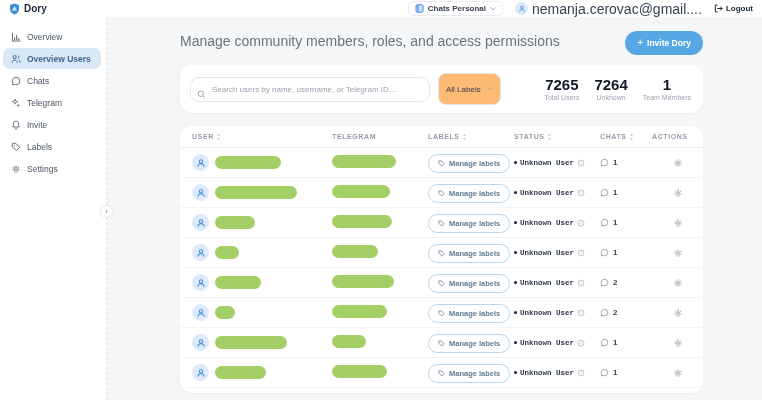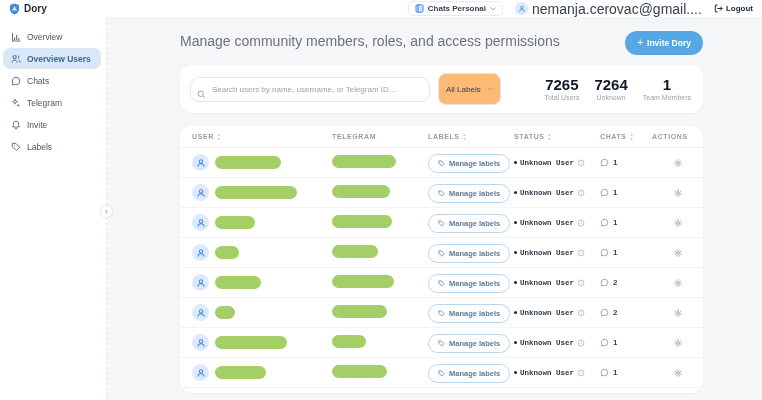--- a/index.html
+++ b/index.html
@@ -219,20 +219,29 @@
       <span>Invite</span>
     </div>
     <div class="side-item">
       <span class="s-ico">
           <svg width="10" height="10" viewBox="0 0 10 10">
             <path d="M1.3 1.3h3.4L8.7 5.3 5.3 8.7 1.3 4.7z" fill="none" stroke="#6b7280" stroke-width="1"></path>
             <circle cx="3.2" cy="3.2" r="0.6" fill="#6b7280"></circle>
           </svg>
         </span>
       <span>Labels</span>
+    </div>
+    <div class="side-item">
+      <span class="s-ico">
+          <svg width="10" height="10" viewBox="0 0 10 10">
+            <circle cx="5" cy="5" r="1.5" fill="none" stroke="#6b7280" stroke-width="1"></circle>
+            <circle cx="5" cy="5" r="3.1" fill="none" stroke="#6b7280" stroke-width="1" stroke-dasharray="1.6 1.1"></circle>
+          </svg>
+        </span>
+      <span>Settings</span>
     </div>
     <button class="collapse-btn">‹</button>
   </nav>
 
   <main class="main">
     <div class="content">
       <div class="page-head">
         <div>
           <div class="page-sub">Manage community members, roles, and access permissions</div>
         </div>

